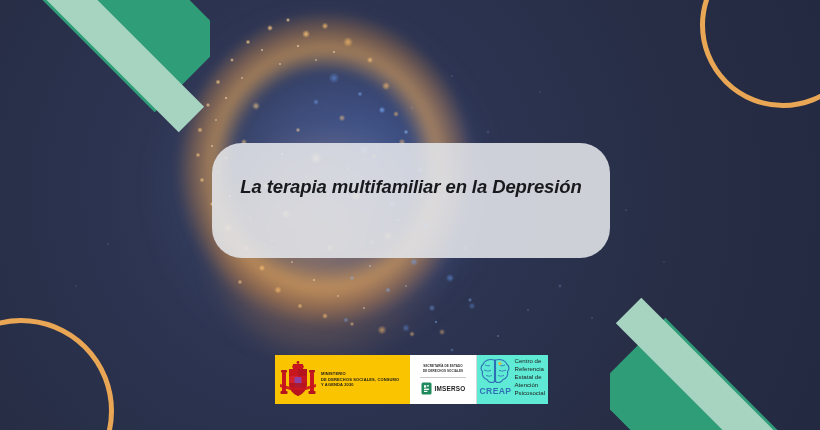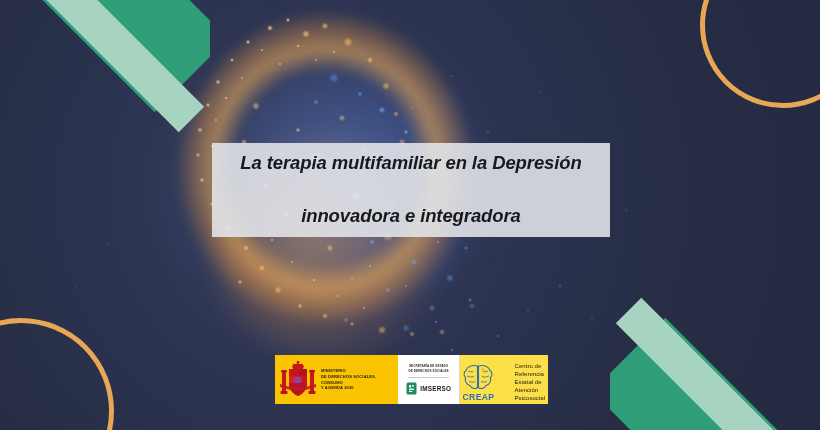--- a/index.html
+++ b/index.html
@@ -261,26 +261,27 @@
   }
   .ring-tr { right: -46px; top: -58px; width: 166px; height: 166px; }
   .ring-bl { left: -72px; bottom: -74px; width: 186px; height: 186px; }
 
   
   .title-panel {
     position: absolute;
     left: 212px;
     top: 143px;
     width: 398px;
-    height: 94px;
+    height: 115px;
     background: rgba(228,230,235,0.88);
     display: flex;
     align-items: center;
     justify-content: center;
     padding: 0 16px;
+    border-radius: 30px;
   }
   .title-text {
     font-family: "Liberation Sans", sans-serif;
     font-size: 18.5px;
     line-height: 1.45;
     font-weight: bold;
     font-style: italic;
     color: #17191d;
     text-align: center;
     letter-spacing: -0.1px;
@@ -355,25 +356,25 @@
     font-family: "Liberation Sans", sans-serif;
     font-size: 6.4px;
     font-weight: bold;
     color: #1d1d1d;
     letter-spacing: 0.2px;
   }
 
   
   .logo-creap {
     flex: 1;
-    background: #fde047;
-    display: flex;
-    align-items: flex-end;
+    background: #5eead4;
+    display: flex;
+    align-items: flex-start;
     padding: 2px 3px 2px 2px;
-    gap: 20px;
+    gap: 3px;
   }
   .creap-left {
     display: flex;
     flex-direction: column;
     align-items: center;
     justify-content: center;
   }
   .creap-word {
     font-family: "Liberation Sans", sans-serif;
     font-size: 8.6px;
@@ -418,21 +419,20 @@
     <div class="stripe stripe-mint"></div>
   </div>
 
   <div class="ring ring-tr"></div>
   <div class="ring ring-bl"></div>
 
   <div class="title-panel">
     <div class="title-text">
       <span>La terapia multifamiliar en la Depresión</span><br>
       <br>
-      <span>innovadora e integradora</span>
     </div>
   </div>
 
   <div class="logo-bar">
 
     <div class="logo-ministry">
       <svg class="coat-arms" width="38" height="40" viewBox="0 0 38 40">
 
         <path d="M14 4 h10 v2 h-10 z" fill="#b3141e"></path>
         <path d="M13 6 q6 -4 12 0 l-1 3 h-10 z" fill="#c8161f"></path>

